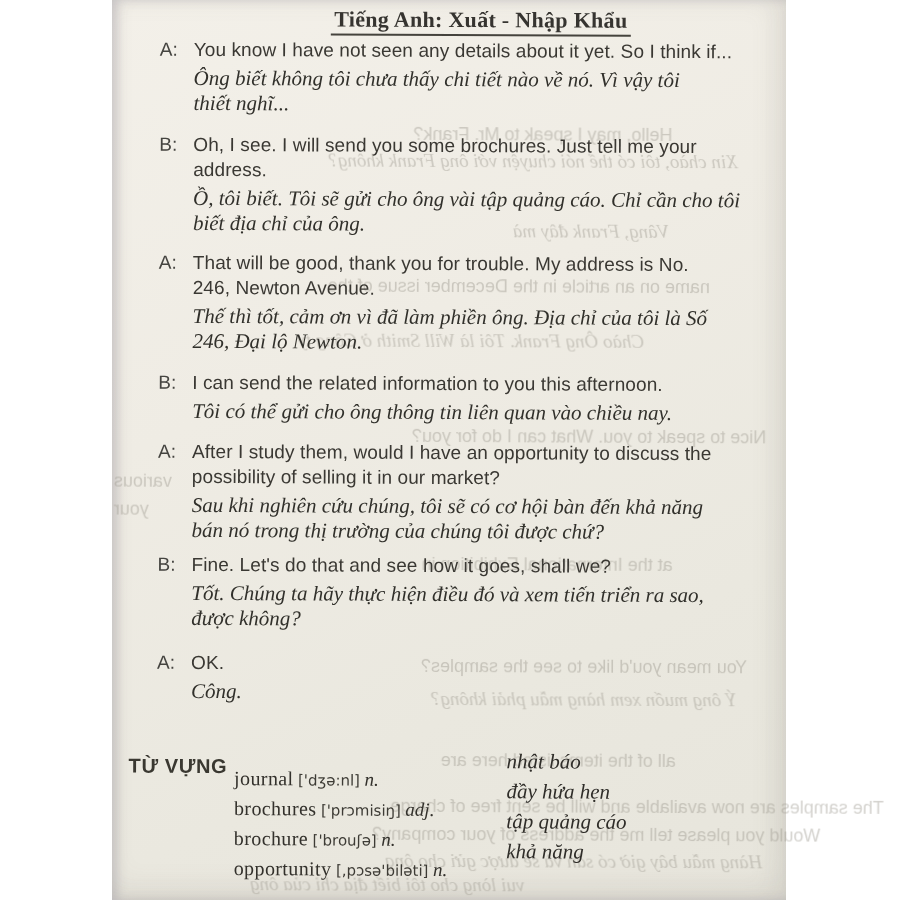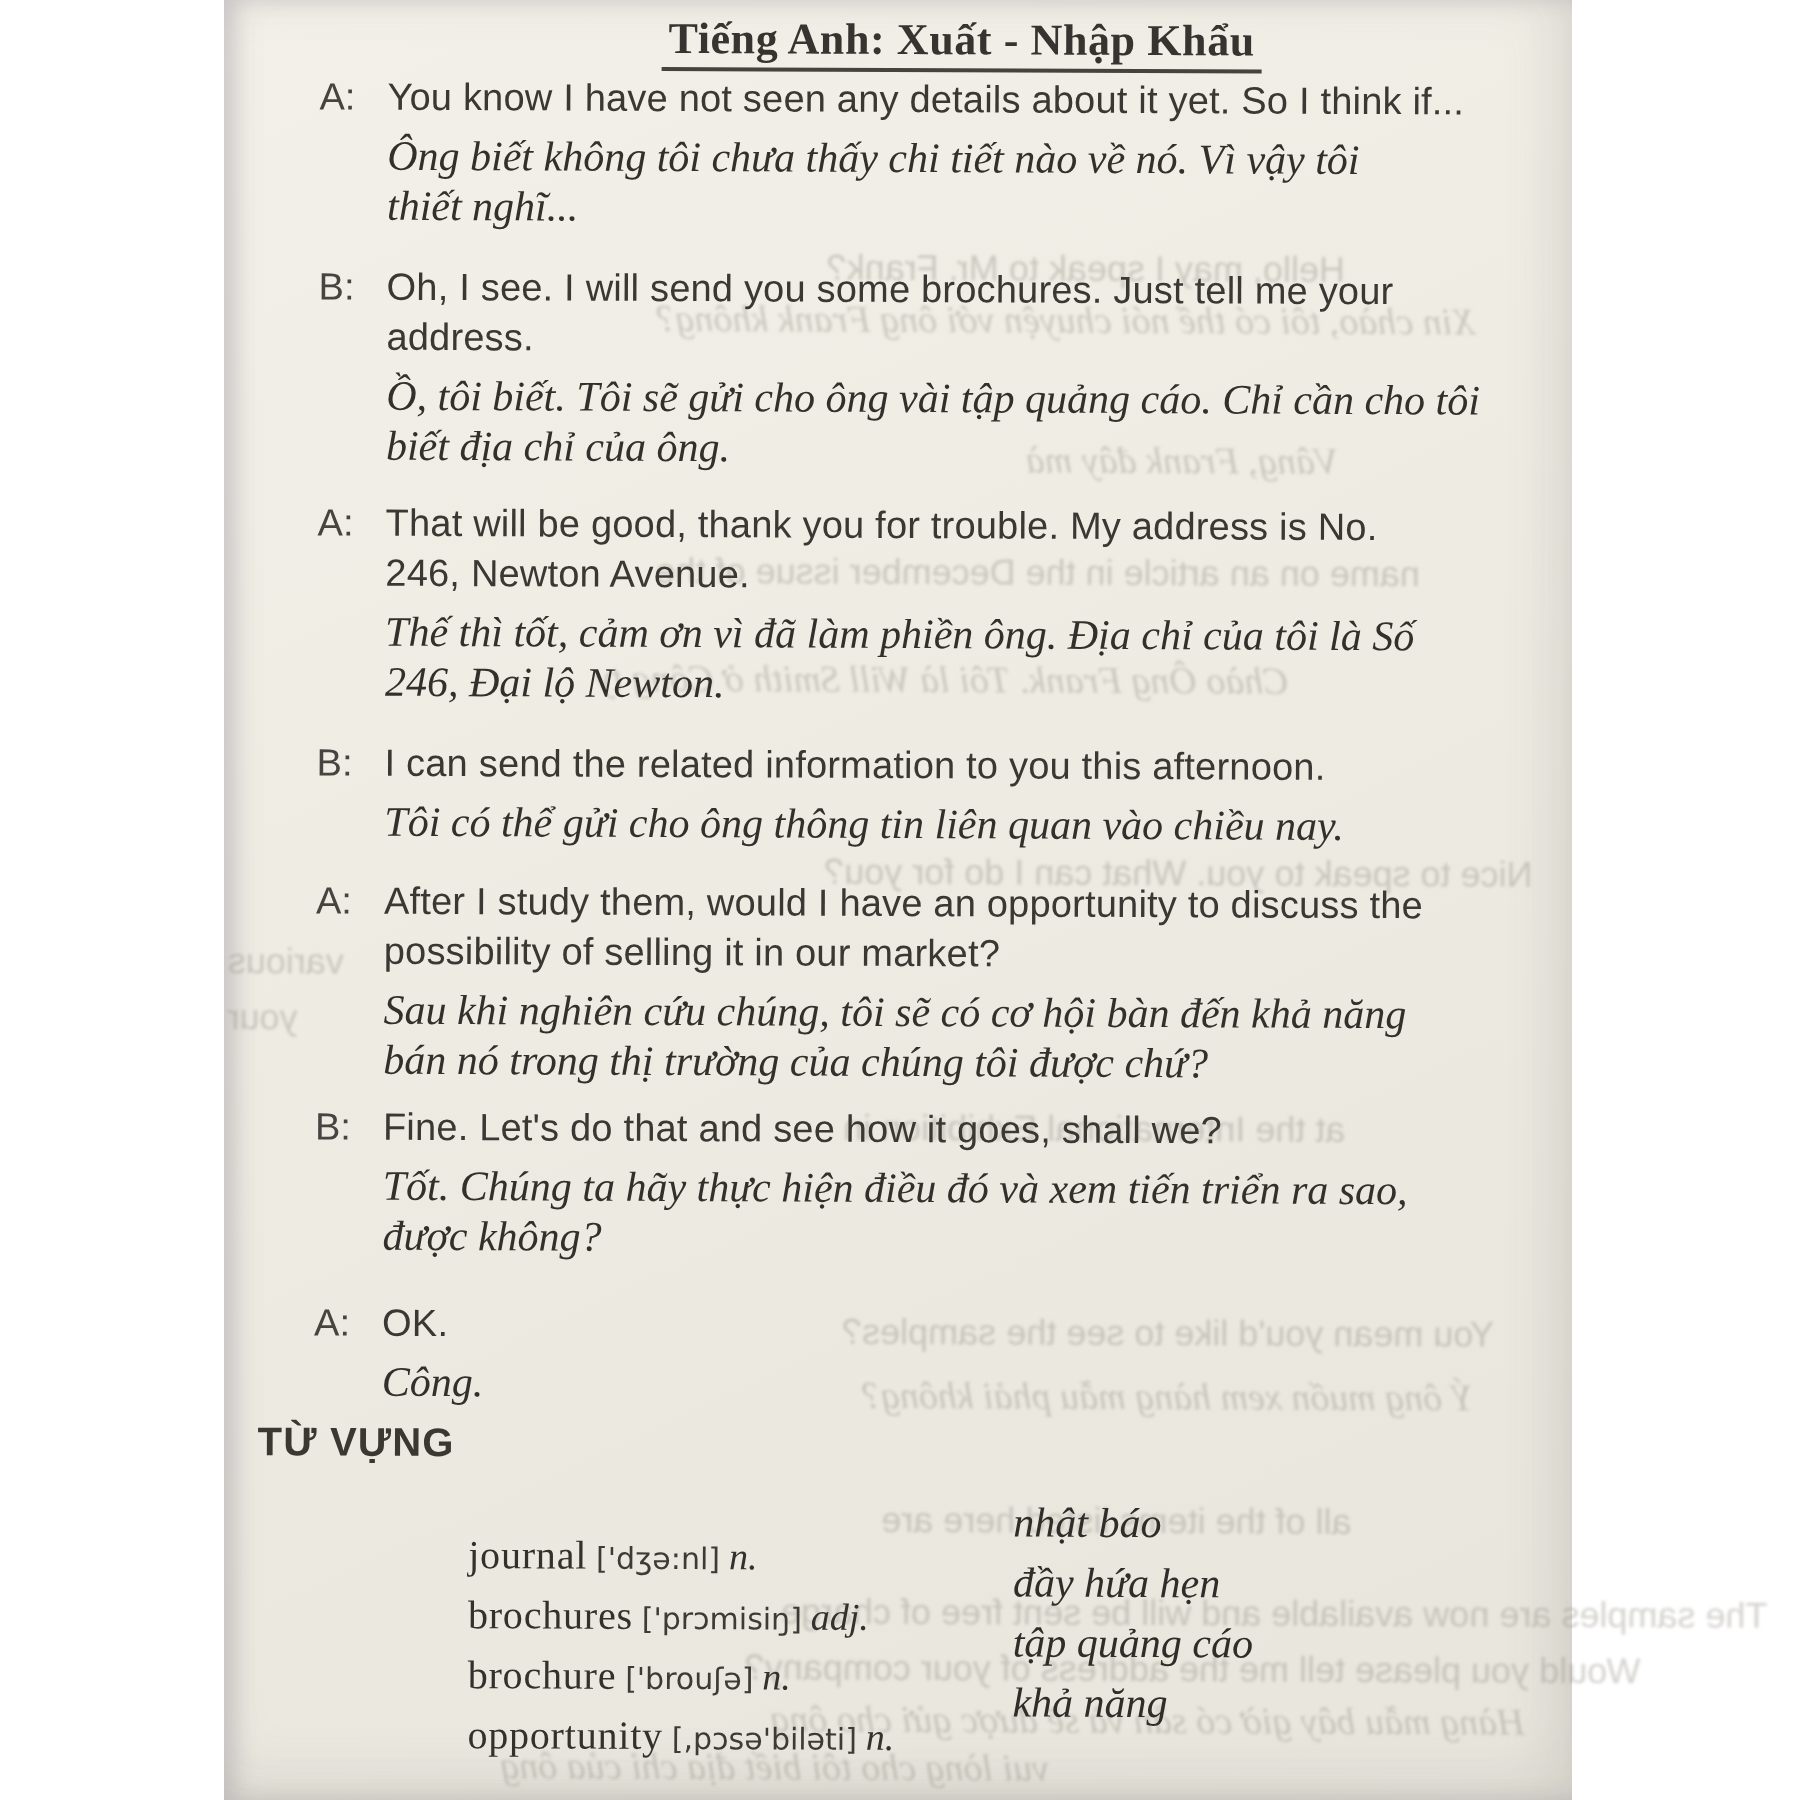--- a/index.html
+++ b/index.html
@@ -44,21 +44,21 @@
   .t0 { top: 38px; }
   .t1 { top: 133px; }
   .t2 { top: 251px; }
   .t3 { top: 371px; }
   .t4 { top: 440px; }
   .t5 { top: 553px; }
   .t6 { top: 651px; }
 
   
   .vocab-heading {
-    position: absolute; left: 18px; top: 712px; margin: 0;
+    position: absolute; left: 18px; top: 756px; margin: 0;
     font: 700 20px "Liberation Sans", sans-serif;
     color: #3a3831; letter-spacing: 0.6px;
   }
   .vrow { position: absolute; left: 88px; width: 566px; white-space: pre; }
   .v0 { top: 750px; } .v1 { top: 780px; } .v2 { top: 810px; } .v3 { top: 840px; }
   .word { font: 20px "Liberation Serif", serif; color: #33312c; letter-spacing: 0.4px; margin-top: 30px; }
   .phon { font: 15px "DejaVu Sans", sans-serif; color: #3d3b35; }
   .pos  { font: italic 19px "Liberation Serif", serif; color: #33312c; }
   .meaning {
     position: absolute; left: 280px; top: -1px;

